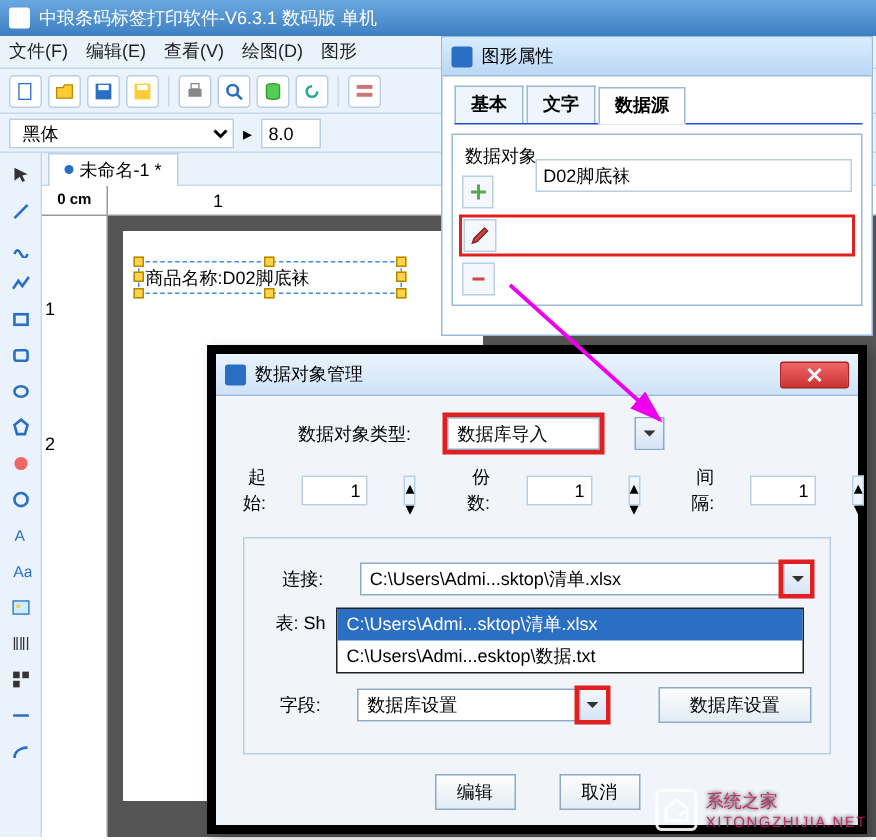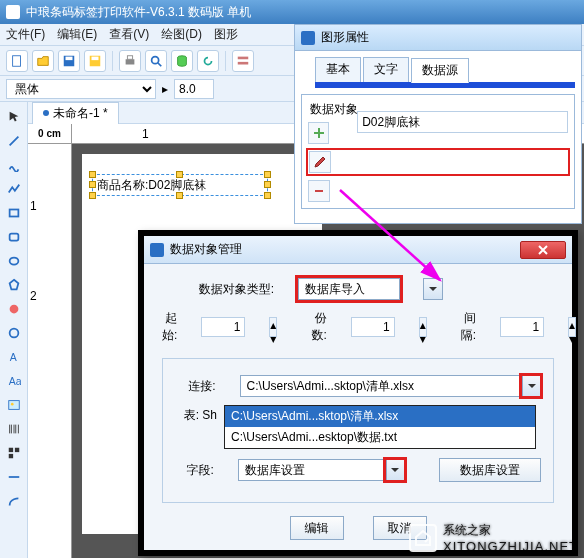--- a/index.html
+++ b/index.html
@@ -42,21 +42,21 @@
 .textbox { position: absolute; left: 10px; top: 20px; width: 176px; height: 22px; border: 1px dashed #3b8fdd; display: flex; align-items: center; padding: 0 4px; font-size: 13px; }
 .handle { position: absolute; width: 7px; height: 7px; background: #ffd24d; border: 1px solid #b28a00; }
 .handle.tl{left:-4px;top:-4px}.handle.tr{right:-4px;top:-4px}.handle.bl{left:-4px;bottom:-4px}.handle.br{right:-4px;bottom:-4px}
 .handle.tm{left:calc(50% - 4px);top:-4px}.handle.bm{left:calc(50% - 4px);bottom:-4px}
 .handle.lm{left:-4px;top:calc(50% - 4px)}.handle.rm{right:-4px;top:calc(50% - 4px)}
 
 
 .props { position: absolute; left: 294px; top: 24px; width: 288px; height: 200px; background: #fff; border: 1px solid #9bb9da; }
 .props .pthead { height: 26px; background: linear-gradient(#d9ecff,#b9d8f4); display: flex; align-items: center; padding: 0 6px; gap: 6px; border-bottom: 1px solid #9bb9da; }
 .props .pthead .picon { width: 14px; height: 14px; background: #2a6fc4; border-radius: 2px; }
-.props .ptabs { display: flex; border-bottom: 6px solid #1d4ed8; margin: 6px 6px 0 20px; }
+.props .ptabs { display: flex; border-bottom: 1px solid #1d4ed8; margin: 6px 6px 0 8px; font-weight: bold; }
 .props .ptab { padding: 3px 10px; border: 1px solid #9bb9da; border-bottom: none; background: #eef5fc; margin-right: 2px; }
 .props .ptab.active { background: #fff; border-bottom: 1px solid #fff; position: relative; top: 1px; }
 .props .group { margin: 6px; border: 1px solid #9bb9da; padding: 6px; }
 .props .group .glabel { font-size: 12px; margin-bottom: 4px; padding-left: 2px; }
 .props .listbox { height: 22px; border: 1px solid #b9cfe6; background: #fff; padding: 2px 4px; margin-left: 28px; margin-top: -22px; }
 .props .iconcol { display: flex; flex-direction: column; gap: 6px; margin-top: 4px; }
 .props .iconbtn { width: 22px; height: 22px; border: 1px solid #b9cfe6; background: #f4f8fc; display: flex; align-items: center; justify-content: center; }
 .props .iconbtn-wrap { display: flex; align-items: center; }
 .props .iconbtn-wrap.highlight { outline: 2px solid #e02020; padding: 1px; }
 
@@ -81,23 +81,23 @@
 .dialog .dropdown-list { position: absolute; border: 1px solid #222; background: #fff; z-index: 5; }
 .dialog .dropdown-list div { padding: 2px 6px; }
 .dialog .dropdown-list div.sel { background: #2a6fc4; color: #fff; }
 .dialog .btn { height: 24px; padding: 0 14px; background: linear-gradient(#fdfdfd,#e3ecf5); border: 1px solid #8ca9c8; }
 .dialog .footer { position: absolute; left: 0; right: 0; bottom: 10px; display: flex; justify-content: center; gap: 29px; }
 
 
 .arrow { position: absolute; z-index: 20; pointer-events:none; }
 
 
-.watermark { position: absolute; right: 6px; bottom: 6px; color: #000000; opacity: .9; font-size: 14px; display: flex; align-items: center; gap: 6px; z-index: 40; text-shadow: 0 0 3px #000; }
+.watermark { position: absolute; right: 6px; bottom: 6px; color: #be185d; opacity: .9; font-size: 14px; display: flex; align-items: center; gap: 6px; z-index: 40; text-shadow: 0 0 3px #000; }
 .watermark .logo { width: 28px; height: 28px; border: 2px solid #fff; border-radius: 4px; display: flex; align-items: center; justify-content: center; }
-.watermark .small { font-size: 13px; letter-spacing: 1px; display:block; }
+.watermark .small { font-size: 10px; letter-spacing: 1px; display:block; }
 </style>
 </head>
 <body>
 
 <div class="titlebar">
   <div class="icon"></div>
   <span>中琅条码标签打印软件-V6.3.1 数码版 单机</span>
 </div>
 
 <div class="menubar">

